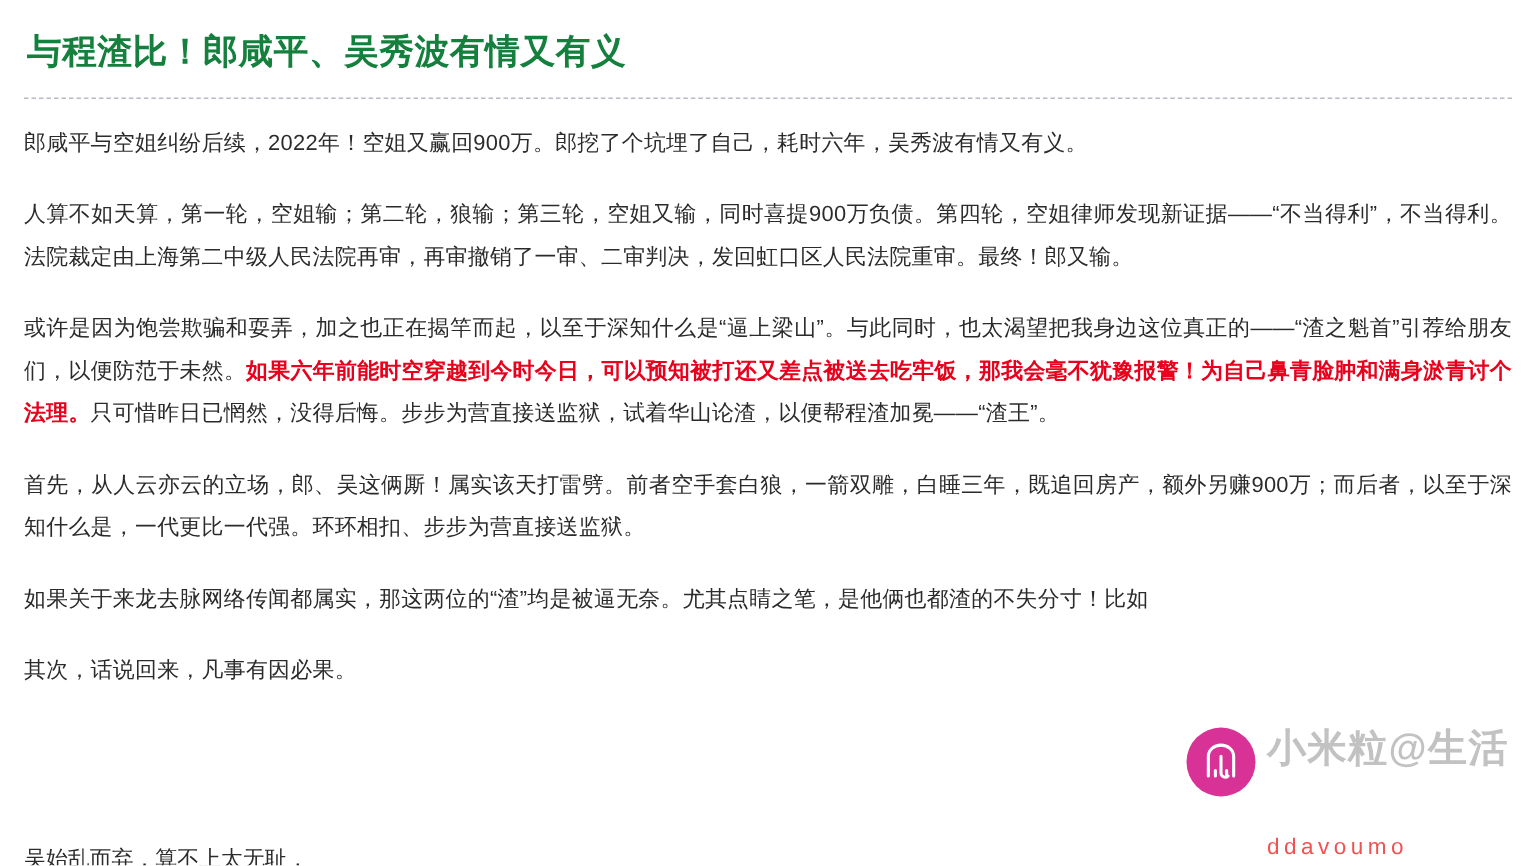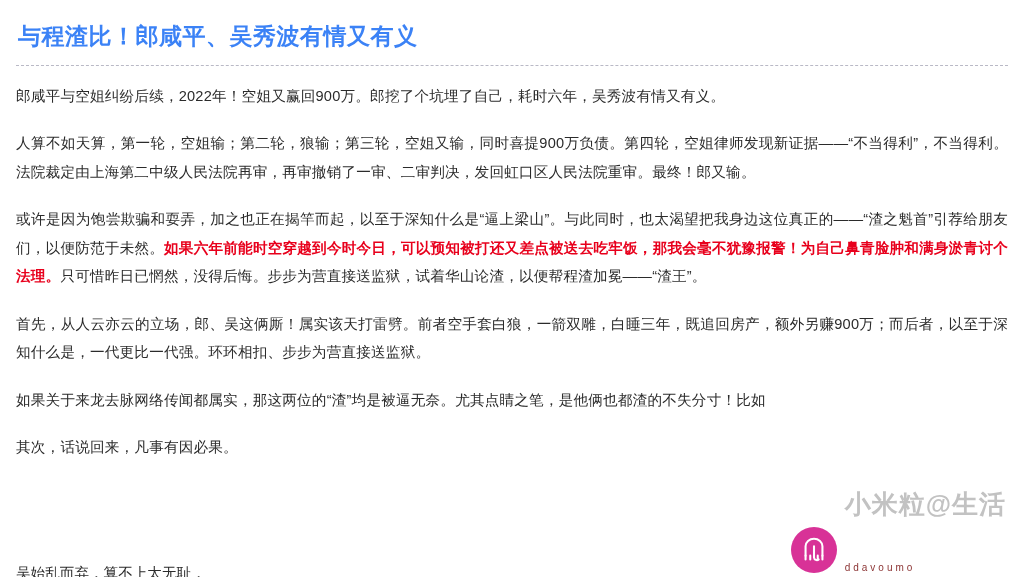--- a/index.html
+++ b/index.html
@@ -18,24 +18,25 @@
     width: 1024px;
     height: 577px;
     box-sizing: border-box;
     padding: 22px 16px 0 16px;
     position: relative;
     overflow: hidden;
   }
   .title {
     font-size: 23px;
     font-weight: bold;
-    color: #3b82f6;
+    color: #15803d;
     letter-spacing: 0.5px;
     margin: 0 0 13px 2px;
     line-height: 1.3;
+    font-family: Liberation Mono, monospace;
   }
   .divider {
     border: 0;
     border-top: 1px dashed #b9b9c6;
     margin: 0 0 16px 0;
     height: 0;
   }
   p.para {
     font-size: 14.6px;
     line-height: 1.95;
@@ -46,21 +47,21 @@
   }
   .red {
     color: #e8001c;
     font-weight: bold;
   }
   .watermark {
     position: absolute;
     right: 18px;
     bottom: 4px;
     display: flex;
-    align-items: flex-end;
+    align-items: flex-start;
     opacity: 0.92;
     pointer-events: none;
   }
   .wm-badge {
     width: 46px;
     height: 46px;
     border-radius: 50%;
     background: #d5218f;
     display: flex;
     align-items: center;
@@ -76,22 +77,22 @@
   }
   .wm-line1 {
     font-size: 26px;
     font-weight: bold;
     color: #bdbdbd;
     line-height: 1.05;
     letter-spacing: 1px;
     white-space: nowrap;
   }
   .wm-line2 {
-    font-size: 10px;
-    color: #7f1d1d;
+    font-size: 15px;
+    color: #ef4444;
     letter-spacing: 3px;
     line-height: 1.1;
     white-space: nowrap;
     margin-top: 44px;
   }
   .clipped-bottom {
     position: absolute;
     left: 16px;
     right: 16px;
     bottom: 0;

